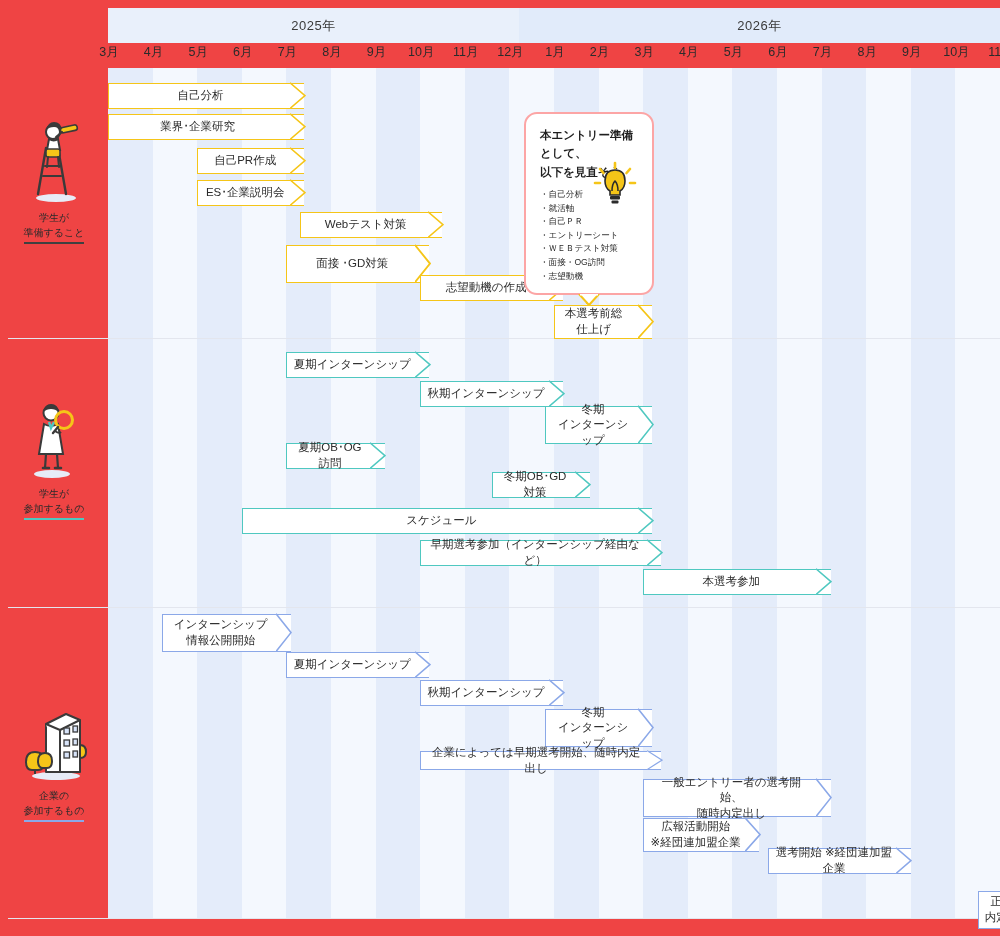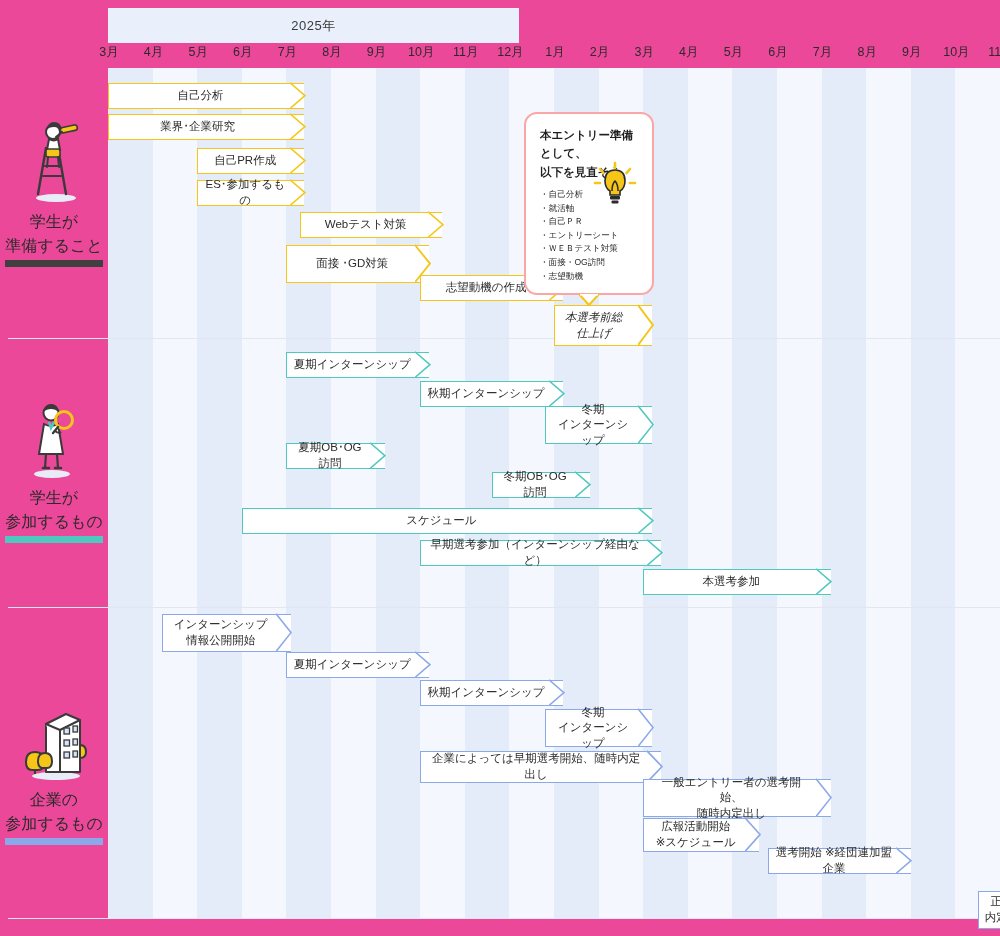--- a/index.html
+++ b/index.html
@@ -5,21 +5,21 @@
   * { box-sizing: border-box; }
   html, body {
     margin: 0; padding: 0;
     background: #ffffff;
     font-family: "Liberation Sans", "DejaVu Sans", sans-serif;
   }
   #root {
     position: relative;
     width: 1000px; height: 936px;
     overflow: hidden;
-    background: #ec4899;
+    background: #ef4444;
   }
 
   
   .grid-bg {
     position: absolute;
     left: 108px; top: 68px;
     width: 892px; height: 850px;
     z-index: 0;
   }
   .stripe {
@@ -57,23 +57,23 @@
   }
 
   
   .side-cell {
     position: absolute; left: 0; width: 108px;
     z-index: 5; text-align: center;
   }
   .side-icon { width: 108px; display: flex; justify-content: center; }
   .side-label {
     margin-top: 6px;
-    font-size: 16px; line-height: 1.5; color: #2b2b2b;
+    font-size: 10px; line-height: 1.5; color: #2b2b2b;
     display: inline-block;
-    border-bottom: 7px solid #404040;
+    border-bottom: 2px solid #404040;
     padding-bottom: 2px;
   }
   .side-label.teal  { border-bottom-color: #4fc8c0; }
   .side-label.blue  { border-bottom-color: #8ba8e8; }
 
   
   .bar {
     position: absolute; z-index: 6;
     display: flex; align-items: center; justify-content: center;
     text-align: center;
@@ -154,20 +154,23 @@
       <div class="stripe dark" style="left: 624.4px;"></div>
       <div class="stripe light" style="left: 669px;"></div>
       <div class="stripe dark" style="left: 713.6px;"></div>
       <div class="stripe light" style="left: 758.2px;"></div>
       <div class="stripe dark" style="left: 802.8px;"></div>
       <div class="stripe light" style="left: 847.4px;"></div>
     </div>
 
   <div class="year-band y2025">
     <span>2025年</span>
+  </div>
+  <div class="year-band y2026">
+    <span>2026年</span>
   </div>
 
   <div class="months" id="months">
       <div class="month" style="left: -21.3px;">3月</div>
       <div class="month" style="left: 23.3px;">4月</div>
       <div class="month" style="left: 67.9px;">5月</div>
       <div class="month" style="left: 112.5px;">6月</div>
       <div class="month" style="left: 157.1px;">7月</div>
       <div class="month" style="left: 201.7px;">8月</div>
       <div class="month" style="left: 246.3px;">9月</div>
@@ -276,21 +279,21 @@
           </svg>
         </div>
         <span class="txt">自己PR作成</span>
       </div>
       <div class="bar yellow" style="left: 197.2px; top: 180px; width: 107.04px; height: 26px; padding-right: 18px;">
         <div class="tip">
           <svg viewBox="0 0 16 29.2" preserveAspectRatio="none">
             <path d="M0 0.8 L15 14.6 L0 28.4"></path>
           </svg>
         </div>
-        <span class="txt">ES･参加するもの</span>
+        <span class="txt">ES･企業説明会</span>
       </div>
       <div class="bar yellow" style="left: 299.78px; top: 212px; width: 142.72px; height: 26px; padding-right: 18px;">
         <div class="tip">
           <svg viewBox="0 0 16 29.2" preserveAspectRatio="none">
             <path d="M0 0.8 L15 14.6 L0 28.4"></path>
           </svg>
         </div>
         <span class="txt">Webテスト対策</span>
       </div>
       <div class="bar yellow" style="left: 286.4px; top: 245px; width: 142.72px; height: 38px; padding-right: 18px;">
@@ -302,21 +305,21 @@
         <span class="txt">面接 ･GD対策</span>
       </div>
       <div class="bar yellow" style="left: 420.2px; top: 275px; width: 142.72px; height: 26px; padding-right: 18px;">
         <div class="tip">
           <svg viewBox="0 0 16 29.2" preserveAspectRatio="none">
             <path d="M0 0.8 L15 14.6 L0 28.4"></path>
           </svg>
         </div>
         <span class="txt">志望動機の作成</span>
       </div>
-      <div class="bar yellow" style="left: 554px; top: 305px; width: 98.12px; height: 41px; padding-right: 26px; font-style: italic;">
+      <div class="bar yellow" style="left: 554px; top: 305px; width: 98.12px; height: 34px; padding-right: 26px;">
         <div class="tip">
           <svg viewBox="0 0 16 29.2" preserveAspectRatio="none">
             <path d="M0 0.8 L15 14.6 L0 28.4"></path>
           </svg>
         </div>
         <span class="txt">本選考前総仕上げ</span>
       </div>
       <div class="bar teal" style="left: 286.4px; top: 352px; width: 142.72px; height: 26px; padding-right: 18px;">
         <div class="tip">
           <svg viewBox="0 0 16 29.2" preserveAspectRatio="none">
@@ -349,21 +352,21 @@
           </svg>
         </div>
         <span class="txt">夏期OB･OG訪問</span>
       </div>
       <div class="bar teal" style="left: 491.56px; top: 472px; width: 98.12px; height: 26px; padding-right: 18px;">
         <div class="tip">
           <svg viewBox="0 0 16 29.2" preserveAspectRatio="none">
             <path d="M0 0.8 L15 14.6 L0 28.4"></path>
           </svg>
         </div>
-        <span class="txt">冬期OB･OG訪問</span>
+        <span class="txt">冬期OB･GD対策</span>
       </div>
       <div class="bar teal" style="left: 241.8px; top: 508px; width: 410.32px; height: 26px; padding-right: 18px;">
         <div class="tip">
           <svg viewBox="0 0 16 29.2" preserveAspectRatio="none">
             <path d="M0 0.8 L15 14.6 L0 28.4"></path>
           </svg>
         </div>
         <span class="txt">スケジュール</span>
       </div>
       <div class="bar teal" style="left: 420.2px; top: 540px; width: 240.84px; height: 26px; padding-right: 18px;">
@@ -409,21 +412,21 @@
       </div>
       <div class="bar blue" style="left: 545.08px; top: 709px; width: 107.04px; height: 38px; padding-right: 18px;">
         <div class="tip">
           <svg viewBox="0 0 16 41.2" preserveAspectRatio="none">
             <path d="M0 0.8 L15 20.6 L0 40.4"></path>
           </svg>
         </div>
         <span class="txt">冬期
 インターンシップ</span>
       </div>
-      <div class="bar blue" style="left: 420.2px; top: 751px; width: 240.84px; height: 32px; padding-right: 16px;">
+      <div class="bar blue" style="left: 420.2px; top: 751px; width: 240.84px; height: 19px; padding-right: 16px;">
         <div class="tip">
           <svg viewBox="0 0 16 29.2" preserveAspectRatio="none">
             <path d="M0 0.8 L15 14.6 L0 28.4"></path>
           </svg>
         </div>
         <span class="txt">企業によっては早期選考開始、随時内定出し</span>
       </div>
       <div class="bar blue" style="left: 643.2px; top: 779px; width: 187.32px; height: 38px; padding-right: 18px;">
         <div class="tip">
           <svg viewBox="0 0 16 41.2" preserveAspectRatio="none">
@@ -433,21 +436,21 @@
         <span class="txt">一般エントリー者の選考開始、
 随時内定出し</span>
       </div>
       <div class="bar blue" style="left: 643.2px; top: 818px; width: 115.96px; height: 34px; padding-right: 18px;">
         <div class="tip">
           <svg viewBox="0 0 16 37.2" preserveAspectRatio="none">
             <path d="M0 0.8 L15 18.6 L0 36.4"></path>
           </svg>
         </div>
         <span class="txt">広報活動開始
-※スケジュール</span>
+※経団連加盟企業</span>
       </div>
       <div class="bar blue" style="left: 768.08px; top: 848px; width: 142.72px; height: 26px; padding-right: 18px;">
         <div class="tip">
           <svg viewBox="0 0 16 29.2" preserveAspectRatio="none">
             <path d="M0 0.8 L15 14.6 L0 28.4"></path>
           </svg>
         </div>
         <span class="txt">選考開始 ※経団連加盟企業</span>
       </div>
       <div class="bar blue" style="left: 977.7px; top: 891px; width: 71.36px; height: 38px; padding-right: 18px;">

